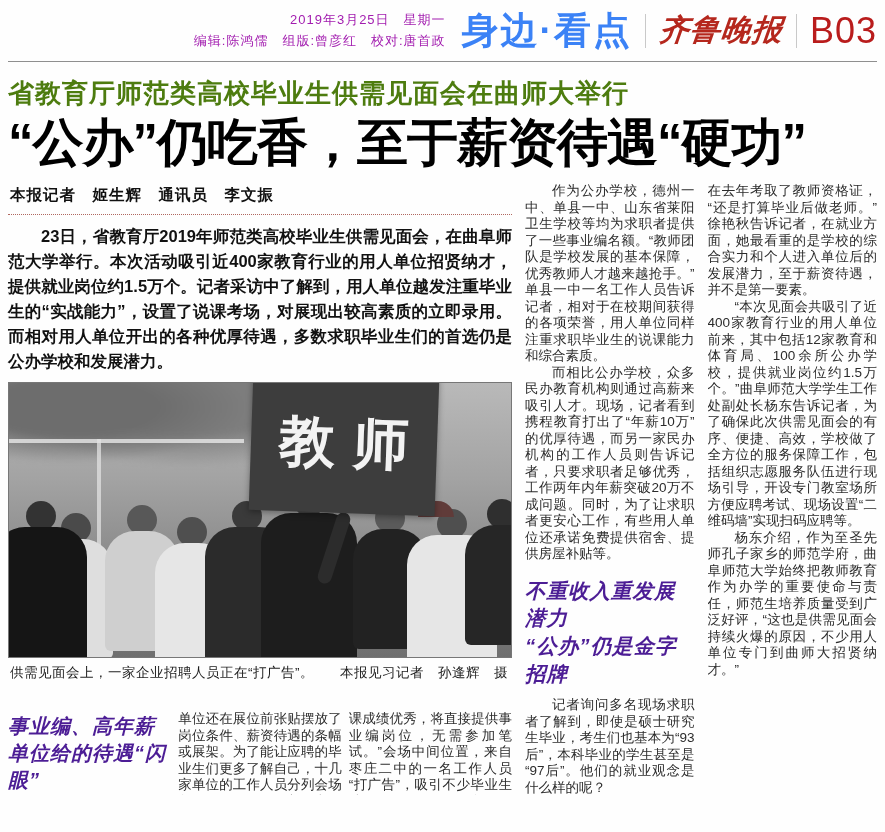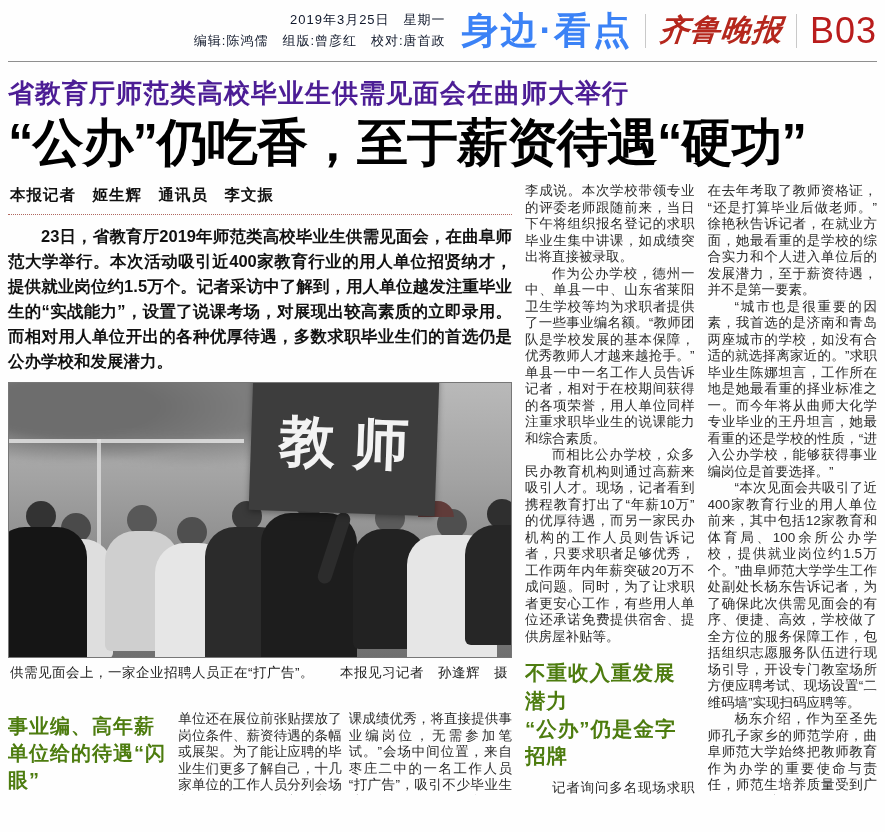--- a/index.html
+++ b/index.html
@@ -6,29 +6,29 @@
   html,body { background:#e8e8e8; }
   body { font-family:"Liberation Sans", sans-serif; }
   .page {
     position:relative; width:885px; height:832px; margin:0 auto;
     background:#fefefe; color:#1a1a1a; overflow:hidden;
     padding:6px 8px 0 8px;
   }
 
   
   .masthead { display:flex; justify-content:flex-end; align-items:center; padding:4px 0 8px 0; }
-  .edit-info { text-align:right; color:#0f172a; font-size:13px; line-height:1.55; margin-right:16px; letter-spacing:1px; }
+  .edit-info { text-align:right; color:#a21caf; font-size:13px; line-height:1.55; margin-right:16px; letter-spacing:1px; }
   .section-title { font-size:37px; font-weight:900; color:#3b82f6; letter-spacing:2px; line-height:1; }
   .vdiv { width:1px; height:34px; background:#c9c9c9; margin:0 13px; }
   .paper-logo { font-family:"DejaVu Serif", serif; font-style:italic; font-weight:bold; font-size:30px; color:#b5271d; letter-spacing:1px; transform:skewX(-6deg); }
   .page-num { font-size:36px; color:#b91c1c; letter-spacing:1px; line-height:1; }
   .mast-rule { border:none; border-top:1px solid #8f8f8f; margin:2px 0 14px 0; }
 
   
-  .kicker { font-size:26px; font-weight:900; color:#4c1d95; letter-spacing:1px; margin:6px 0 2px 0; }
+  .kicker { font-size:26px; font-weight:900; color:#4d7c0f; letter-spacing:1px; margin:6px 0 2px 0; }
   .headline { font-size:51px; font-weight:900; color:#000; letter-spacing:-1px; line-height:1.18; white-space:nowrap; }
 
   
   .content { display:flex; gap:13px; margin-top:10px; height:612px; }
   .left-region { width:504px; flex:0 0 auto; display:flex; flex-direction:column; }
   .right-region { flex:1; display:flex; gap:13px; overflow:hidden; }
   .tall-col { flex:1; overflow:hidden; }
 
   .byline { font-size:15.5px; font-weight:bold; color:#111; padding:2px 0 8px 2px; border-bottom:1px dotted #b0685f; letter-spacing:1px; }
   .lead { font-size:16.5px; font-weight:bold; line-height:25px; color:#111; text-align:justify; text-indent:2em; margin:9px 0 8px 0; }
@@ -53,21 +53,21 @@
   .p8 .head{background:#5a5a5a;} .p8 .body{background:#bdbdbd;}
   .p9 .head{background:#2f2f2f;} .p9 .body{background:#262626;}
   .cap-hat { position:absolute; width:36px; height:16px; background:#8c2f2a; border-radius:16px 16px 0 0; filter:grayscale(0.6); }
 
   .caption-row { display:flex; gap:26px; font-size:13.5px; color:#1c1c1c; padding:6px 0 0 2px; letter-spacing:.5px; }
 
   
   .bottom-columns { display:flex; gap:7px; margin-top:29px; flex:1; overflow:hidden; }
   .bcol { flex:1; overflow:hidden; }
 
-  .subhead { font-size:20px; font-weight:900; color:#4d7c0f; line-height:1.35; letter-spacing:1px; }
+  .subhead { font-size:20px; font-weight:900; color:#4c1d95; line-height:1.35; letter-spacing:1px;font-style:italic; }
   .subhead.s2 { margin:14px 0 10px 0; font-size:20.5px; }
   .subhead.s1 { margin:2px 0 12px 0; }
 
   .para { font-size:13.5px; line-height:16.5px; color:#2b2b2b; text-align:justify; }
   .para.indent { text-indent:2em; }
   .para + .para { margin-top:0; }
 </style>
 </head>
 <body>
 
@@ -162,32 +162,30 @@
 
         </div>
         <div class="bcol">
           <p class="para">课成绩优秀，将直接提供事业编岗位，无需参加笔试。”会场中间位置，来自枣庄二中的一名工作人员“打广告”，吸引不少毕业生驻足询问。“今年，我们向学校所在地的台儿庄区人社部门争取了9个事业编名额，求职者只要足够优秀，将直接入编。”枣庄二中副校长</p>
         </div>
       </div>
     </div>
 
     <div class="right-region">
       <div class="tall-col">
-        <p class="para">李成说。本次学校带领专业的评委老师跟随前来，当日下午将组织报名登记的求职毕业生集中讲课，如成绩突出将直接被录取。</p>
         <p class="para indent">作为公办学校，德州一中、单县一中、山东省莱阳卫生学校等均为求职者提供了一些事业编名额。“教师团队是学校发展的基本保障，优秀教师人才越来越抢手。”单县一中一名工作人员告诉记者，相对于在校期间获得的各项荣誉，用人单位同样注重求职毕业生的说课能力和综合素质。</p>
         <p class="para indent">而相比公办学校，众多民办教育机构则通过高薪来吸引人才。现场，记者看到携程教育打出了“年薪10万”的优厚待遇，而另一家民办机构的工作人员则告诉记者，只要求职者足够优秀，工作两年内年薪突破20万不成问题。同时，为了让求职者更安心工作，有些用人单位还承诺免费提供宿舍、提供房屋补贴等。</p>
         <div class="subhead s2">
           <div>不重收入重发展潜力</div>
           <div>“公办”仍是金字招牌</div>
         </div>
         <p class="para indent">记者询问多名现场求职者了解到，即使是硕士研究生毕业，考生们也基本为“93后”，本科毕业的学生甚至是“97后”。他们的就业观念是什么样的呢？</p>
 
       </div>
       <div class="tall-col">
         <p class="para">在去年考取了教师资格证，“还是打算毕业后做老师。”徐艳秋告诉记者，在就业方面，她最看重的是学校的综合实力和个人进入单位后的发展潜力，至于薪资待遇，并不是第一要素。</p>
-        <p class="para indent">“城市也是很重要的因素，我首选的是济南和青岛两座城市的学校，如没有合适的就选择离家近的。”求职毕业生陈娜坦言，工作所在地是她最看重的择业标准之一。而今年将从曲师大化学专业毕业的王丹坦言，她最看重的还是学校的性质，“进入公办学校，能够获得事业编岗位是首要选择。”</p>
         <p class="para indent">“本次见面会共吸引了近400家教育行业的用人单位前来，其中包括12家教育和体育局、100余所公办学校，提供就业岗位约1.5万个。”曲阜师范大学学生工作处副处长杨东告诉记者，为了确保此次供需见面会的有序、便捷、高效，学校做了全方位的服务保障工作，包括组织志愿服务队伍进行现场引导，开设专门教室场所方便应聘考试、现场设置“二维码墙”实现扫码应聘等。</p>
         <p class="para indent">杨东介绍，作为至圣先师孔子家乡的师范学府，曲阜师范大学始终把教师教育作为办学的重要使命与责任，师范生培养质量受到广泛好评，“这也是供需见面会持续火爆的原因，不少用人单位专门到曲师大招贤纳才。”</p>
       </div>
     </div>
 
   </div>
 </div>
 
 </body></html>

